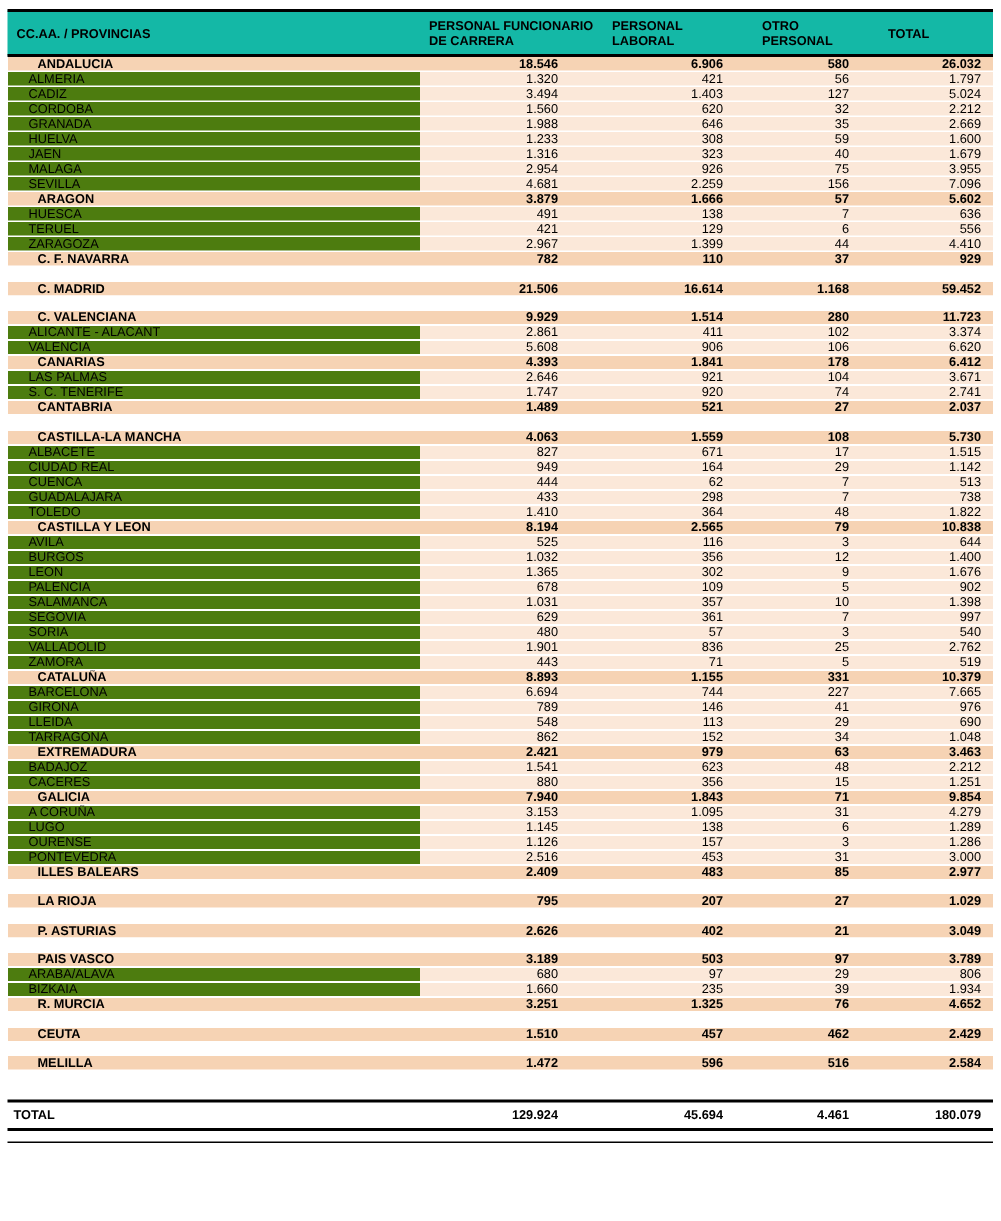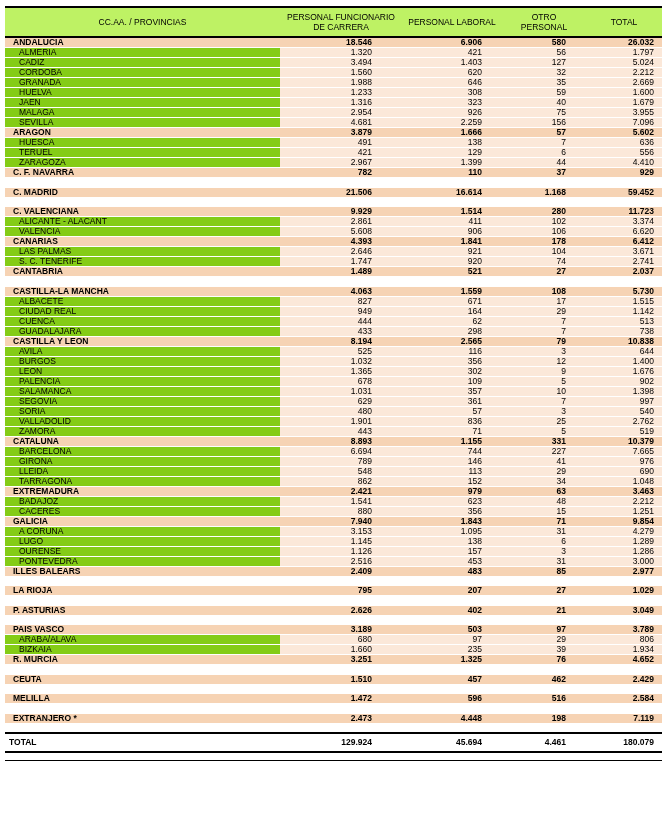--- a/index.html
+++ b/index.html
@@ -24,28 +24,28 @@
     table-layout: fixed;
   }
   col.c0 { width: 275px; }
   col.c1 { width: 122px; }
   col.c2 { width: 100px; }
   col.c3 { width: 84px; }
   col.c4 { width: 76px; }
 
   thead th {
     font-size: 8.5px;
-    font-weight: normal;
-    text-align: center;
+    font-weight: bold;
+    text-align: left;
     vertical-align: middle;
     line-height: 10px;
     padding: 4px 6px;
     border-top: 2px solid #000;
     border-bottom: 2px solid #000;
-    background: #bef264;
+    background: #14b8a6;
   }
 
   tbody td {
     font-size: 8.5px;
     line-height: 9px;
     height: 9px;
     padding: 0;
     border-bottom: 1px solid #ffffff;
     white-space: nowrap;
     overflow: hidden;
@@ -54,24 +54,24 @@
   .value-cell { text-align: right; }
   .col-1.value-cell { padding-right: 30px; }
   .col-2.value-cell { padding-right: 20px; }
   .col-3.value-cell { padding-right: 20px; }
   .col-4.value-cell { padding-right: 8px; }
 
   tr.community-row td {
     background: var(--community-bg, #f6d3b4);
     font-weight: bold;
   }
-  tr.community-row .label-cell { padding-left: 8px; }
+  tr.community-row .label-cell { padding-left: 20px; }
 
   tr.province-row .label-cell {
-    background: #84cc16;
+    background: #4d7c0f;
     padding-left: 14px;
   }
   tr.province-row .value-cell {
     background: var(--province-bg, #fbe8d9);
   }
 
   tr.gap-row td {
     height: 10px;
     background: #ffffff;
     border-bottom: none;
@@ -307,20 +307,27 @@
           <td class="value-cell col-3">7</td>
           <td class="value-cell col-4">513</td>
         </tr>
         <tr class="province-row">
           <td class="label-cell col-0">GUADALAJARA</td>
           <td class="value-cell col-1">433</td>
           <td class="value-cell col-2">298</td>
           <td class="value-cell col-3">7</td>
           <td class="value-cell col-4">738</td>
         </tr>
+        <tr class="province-row">
+          <td class="label-cell col-0">TOLEDO</td>
+          <td class="value-cell col-1">1.410</td>
+          <td class="value-cell col-2">364</td>
+          <td class="value-cell col-3">48</td>
+          <td class="value-cell col-4">1.822</td>
+        </tr>
         <tr class="community-row">
           <td class="label-cell col-0">CASTILLA Y LEON</td>
           <td class="value-cell col-1">8.194</td>
           <td class="value-cell col-2">2.565</td>
           <td class="value-cell col-3">79</td>
           <td class="value-cell col-4">10.838</td>
         </tr>
         <tr class="province-row">
           <td class="label-cell col-0">AVILA</td>
           <td class="value-cell col-1">525</td>
@@ -548,27 +555,20 @@
         </tr>
         <tr class="community-row">
           <td class="label-cell col-0">MELILLA</td>
           <td class="value-cell col-1">1.472</td>
           <td class="value-cell col-2">596</td>
           <td class="value-cell col-3">516</td>
           <td class="value-cell col-4">2.584</td>
         </tr>
         <tr class="gap-row">
           <td colspan="5"></td>
-        </tr>
-        <tr class="community-row">
-          <td class="label-cell col-0">EXTRANJERO *</td>
-          <td class="value-cell col-1">2.473</td>
-          <td class="value-cell col-2">4.448</td>
-          <td class="value-cell col-3">198</td>
-          <td class="value-cell col-4">7.119</td>
         </tr>
         <tr class="gap-row">
           <td colspan="5"></td>
         </tr>
         <tr class="total-row">
           <td class="label-cell col-0">TOTAL</td>
           <td class="value-cell col-1">129.924</td>
           <td class="value-cell col-2">45.694</td>
           <td class="value-cell col-3">4.461</td>
           <td class="value-cell col-4">180.079</td>

